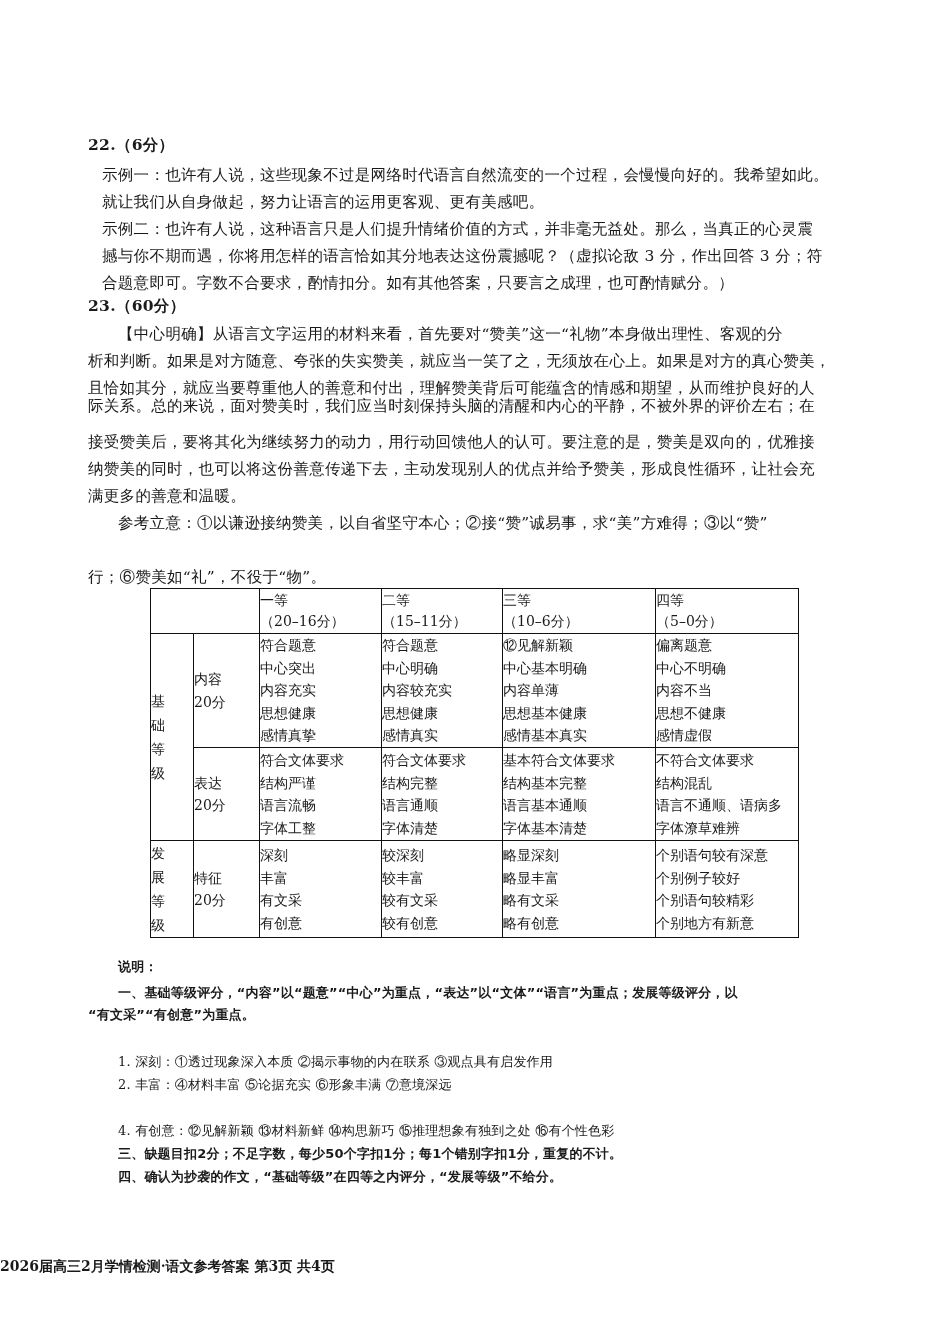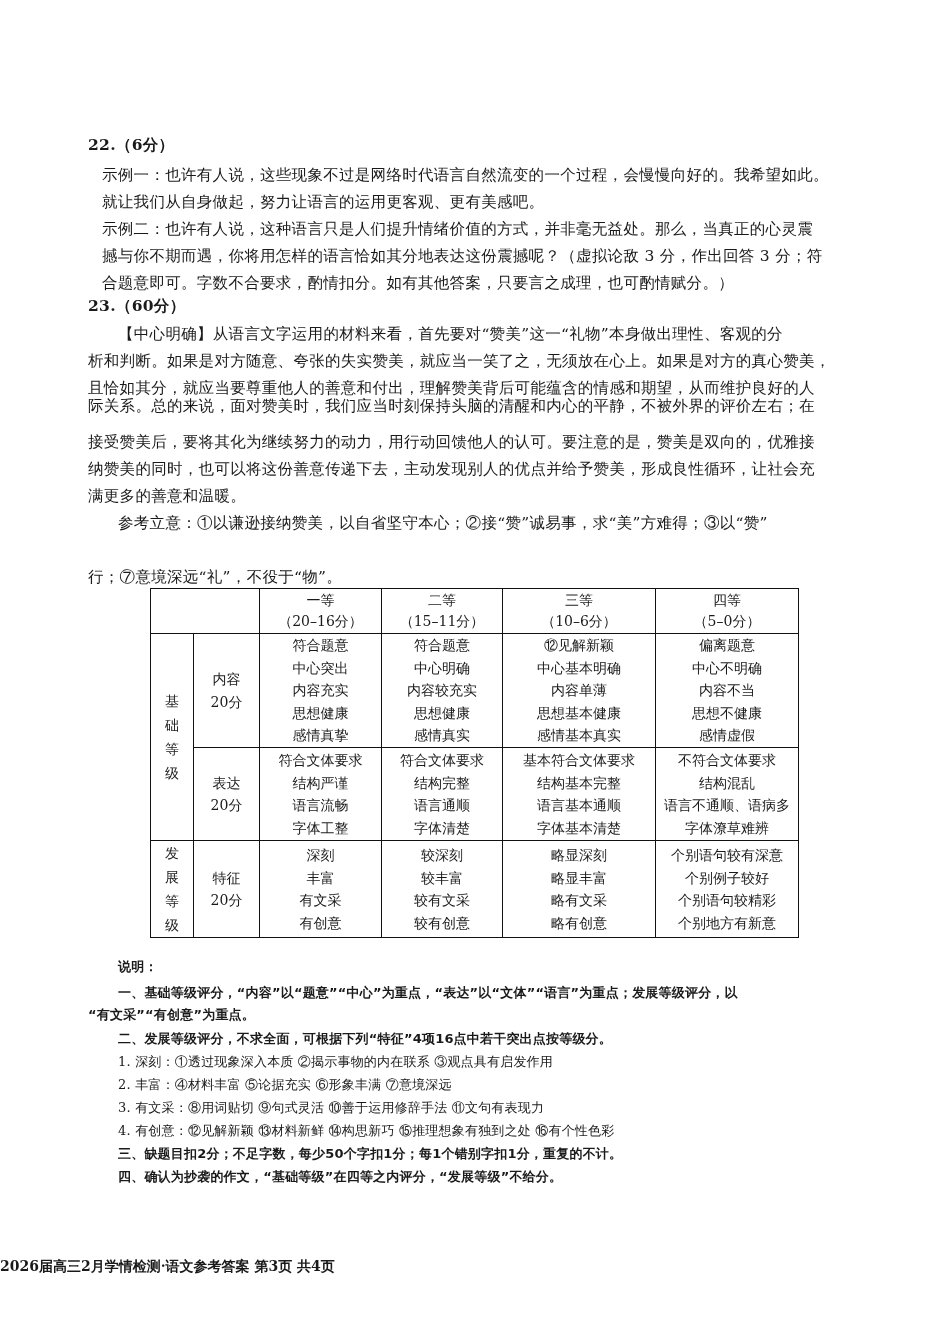--- a/index.html
+++ b/index.html
@@ -12,21 +12,21 @@
   .qhead { left: 88px; font-weight: bold; }
   .para { left: 102px; width: 760px; }
   .para-full { left: 88px; }
   .indent { left: 118px; }
   .title-center { position: absolute; left: 0; width: 950px; text-align: center; top: 542px; font-weight: bold; font-size: 15px; font-family: "DejaVu Sans", sans-serif; }
 
   table.grade {
     position: absolute; left: 150px; top: 588px; width: 648px; height: 341px;
     border-collapse: collapse; font-size: 14px; table-layout: fixed;
   }
-  table.grade td { border: 1.6px solid #111; text-align: center; vertical-align: middle; padding: 0; line-height: 22.5px; }
+  table.grade td { border: 1.6px solid #111; text-align: left; vertical-align: middle; padding: 0; line-height: 22.5px; }
   table.grade td.hdr { line-height: 21px; }
   table.grade td .cl { display: block; }
   .vert span { display: block; line-height: 24px; }
 
   .notes { position: absolute; left: 88px; font-size: 13px; font-weight: bold; font-family: "DejaVu Sans", sans-serif; white-space: nowrap; line-height: 18px; letter-spacing: 0.2px; }
   .note-sub { left: 118px; font-weight: normal; font-family: "DejaVu Serif", serif; }
   .footer { position: absolute; left: 0; width: 950px; top: 1258px; font-size: 14px; font-weight: bold; }
 </style>
 </head>
 <body>
@@ -42,21 +42,21 @@
 
   <div class="line qhead" style="top:262px">23.（60分）</div>
   <div class="line indent" style="top:290px">【中心明确】从语言文字运用的材料来看，首先要对“赞美”这一“礼物”本身做出理性、客观的分</div>
   <div class="line para-full" style="top:317px">析和判断。如果是对方随意、夸张的失实赞美，就应当一笑了之，无须放在心上。如果是对方的真心赞美，</div>
   <div class="line para-full" style="top:344px">且恰如其分，就应当要尊重他人的善意和付出，理解赞美背后可能蕴含的情感和期望，从而维护良好的人</div>
   <div class="line para-full" style="top:362px">际关系。总的来说，面对赞美时，我们应当时刻保持头脑的清醒和内心的平静，不被外界的评价左右；在</div>
   <div class="line para-full" style="top:398px">接受赞美后，要将其化为继续努力的动力，用行动回馈他人的认可。要注意的是，赞美是双向的，优雅接</div>
   <div class="line para-full" style="top:425px">纳赞美的同时，也可以将这份善意传递下去，主动发现别人的优点并给予赞美，形成良性循环，让社会充</div>
   <div class="line para-full" style="top:452px">满更多的善意和温暖。</div>
   <div class="line indent" style="top:479px">参考立意：①以谦逊接纳赞美，以自省坚守本心；②接“赞”诚易事，求“美”方难得；③以“赞”</div>
-  <div class="line para-full" style="top:533px">行；⑦意境深远“礼”，不役于“物”。</div>
+  <div class="line para-full" style="top:533px">行；⑥赞美如“礼”，不役于“物”。</div>
 
 
   <table class="grade">
     <colgroup>
       <col style="width:43px">
         <col style="width:66px">
         <col style="width:122px">
         <col style="width:121px">
         <col style="width:153px">
         <col style="width:143px">
@@ -186,22 +186,20 @@
             <span class="cl">个别语句较精彩</span>
             <span class="cl">个别地方有新意</span>
           </td>
     </tr>
   </tbody>
     </table>
 
   <div class="notes" style="top:958px; left:118px">说明：</div>
   <div class="notes" style="top:984px; left:118px">一、基础等级评分，“内容”以“题意”“中心”为重点，“表达”以“文体”“语言”为重点；发展等级评分，以</div>
   <div class="notes" style="top:1006px">“有文采”“有创意”为重点。</div>
-  <div class="notes" style="top:1030px; left:118px">二、发展等级评分，不求全面，可根据下列“特征”4项16点中若干突出点按等级分。</div>
   <div class="notes note-sub" style="top:1053px">1.  深刻：①透过现象深入本质  ②揭示事物的内在联系  ③观点具有启发作用</div>
   <div class="notes note-sub" style="top:1076px">2.  丰富：④材料丰富  ⑤论据充实  ⑥形象丰满  ⑦意境深远</div>
-  <div class="notes note-sub" style="top:1099px">3.  有文采：⑧用词贴切  ⑨句式灵活  ⑩善于运用修辞手法  ⑪文句有表现力</div>
   <div class="notes note-sub" style="top:1122px">4.  有创意：⑫见解新颖  ⑬材料新鲜  ⑭构思新巧  ⑮推理想象有独到之处  ⑯有个性色彩</div>
   <div class="notes" style="top:1145px; left:118px">三、缺题目扣2分；不足字数，每少50个字扣1分；每1个错别字扣1分，重复的不计。</div>
   <div class="notes" style="top:1168px; left:118px">四、确认为抄袭的作文，“基础等级”在四等之内评分，“发展等级”不给分。</div>
 
   <div class="footer">2026届高三2月学情检测·语文参考答案 第3页 共4页</div>
 </div>
 
 </body></html>

